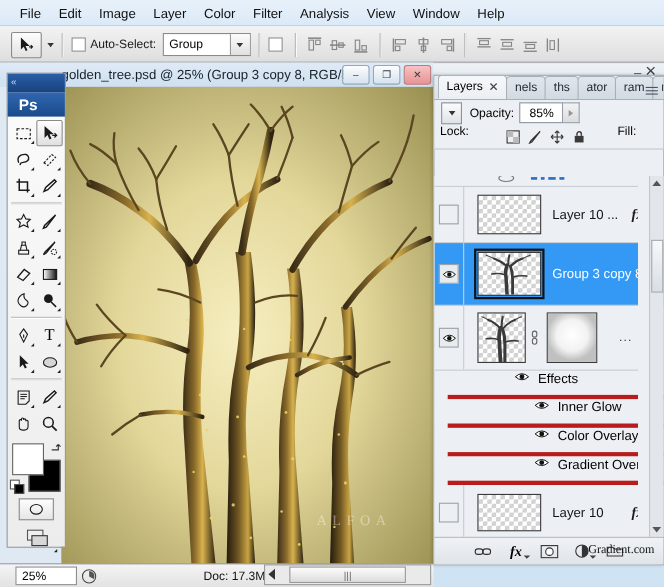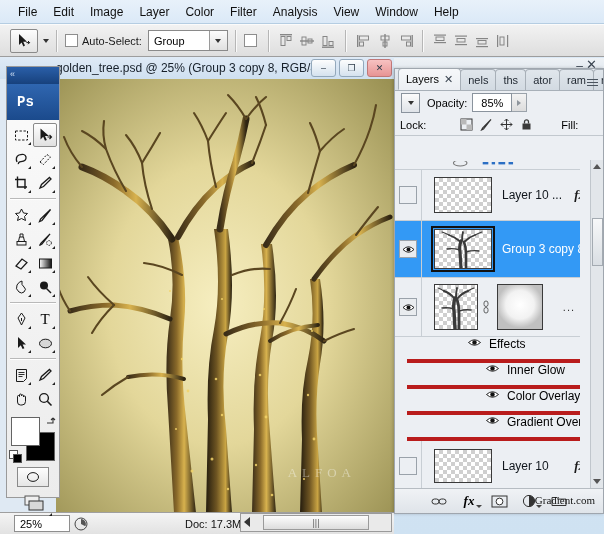--- a/index.html
+++ b/index.html
@@ -129,21 +129,21 @@
   .dropbtn{width:17px;height:18px;margin-left:2px;
      background:linear-gradient(#fbfbfb,#dfe3e8);border:1px solid #8a939d;
      display:flex;align-items:center;justify-content:center;}
   .numfield{width:38px;height:17px;border:1px solid #8a939d;background:#fff;
      font-size:11px;display:flex;align-items:center;justify-content:center;}
   .spin{width:14px;height:17px;background:linear-gradient(#f3f3f3,#dcdcdc);
      border:1px solid #9aa2aa;border-left:none;display:flex;align-items:center;
      justify-content:center;}
   .caretr{width:0;height:0;border-top:3px solid transparent;
      border-bottom:3px solid transparent;border-left:4px solid #8e959c;}
-  .lockrow{display:flex;align-items:center;height:22px;padding:0 5px;
+  .lockrow{display:flex;height:22px;padding:0 5px;
      box-sizing:border-box;background:#eceff3;border-bottom:1px solid #c2c8ce;gap:28px;}
   .lockicons{display:flex;gap:7px;margin-left:6px;align-items:center;}
 
   .layerlist{position:absolute;left:0;top:91px;right:0;bottom:25px;
      background:#eceff3;overflow:hidden;}
   .lrow{position:relative;display:flex;align-items:center;height:56px;
      border-bottom:1px solid #c8ced4;background:#eceff3;}
   .lrow.selected{background:#3399f5;}
   .eyecell{width:26px;height:56px;display:flex;align-items:center;
      justify-content:center;border-right:1px solid #c8ced4;}
@@ -410,21 +410,21 @@
         <div style="position:absolute;left:3px;top:3px;width:0;height:0;border-top:5px solid transparent;border-bottom:5px solid transparent;border-right:6px solid #333"></div>
         <div class="hthumb">|||</div>
       </div>
     </div>
   </div>
 
   <div class="toolbox">
     <div class="tb-head">
       <div style="position:absolute;left:3px;top:2px;color:#cfe0f5;font-size:9px">«</div>
     </div>
-    <div style="height:36px;background:linear-gradient(#2f66b0,#1b4a8c);display:flex;align-items:center;padding-left:10px;color:#fff;font-weight:bold;font-size:14px;font-family:Liberation Mono, monospace">
+    <div style="height:22px;background:linear-gradient(#2f66b0,#1b4a8c);display:flex;align-items:center;padding-left:10px;color:#fff;font-weight:bold;font-size:14px;font-family:Liberation Sans, sans-serif">
       <span>Ps</span>
     </div>
 
     <div class="tgrid">
       <div class="tcell">
         <svg width="17" height="17" viewBox="0 0 17 17">
             <rect x="2.5" y="4" width="12" height="9" fill="none" stroke="#1a1a1a" stroke-dasharray="2.4 1.6"></rect>
           </svg>
         <span class="corner"></span>
       </div>

